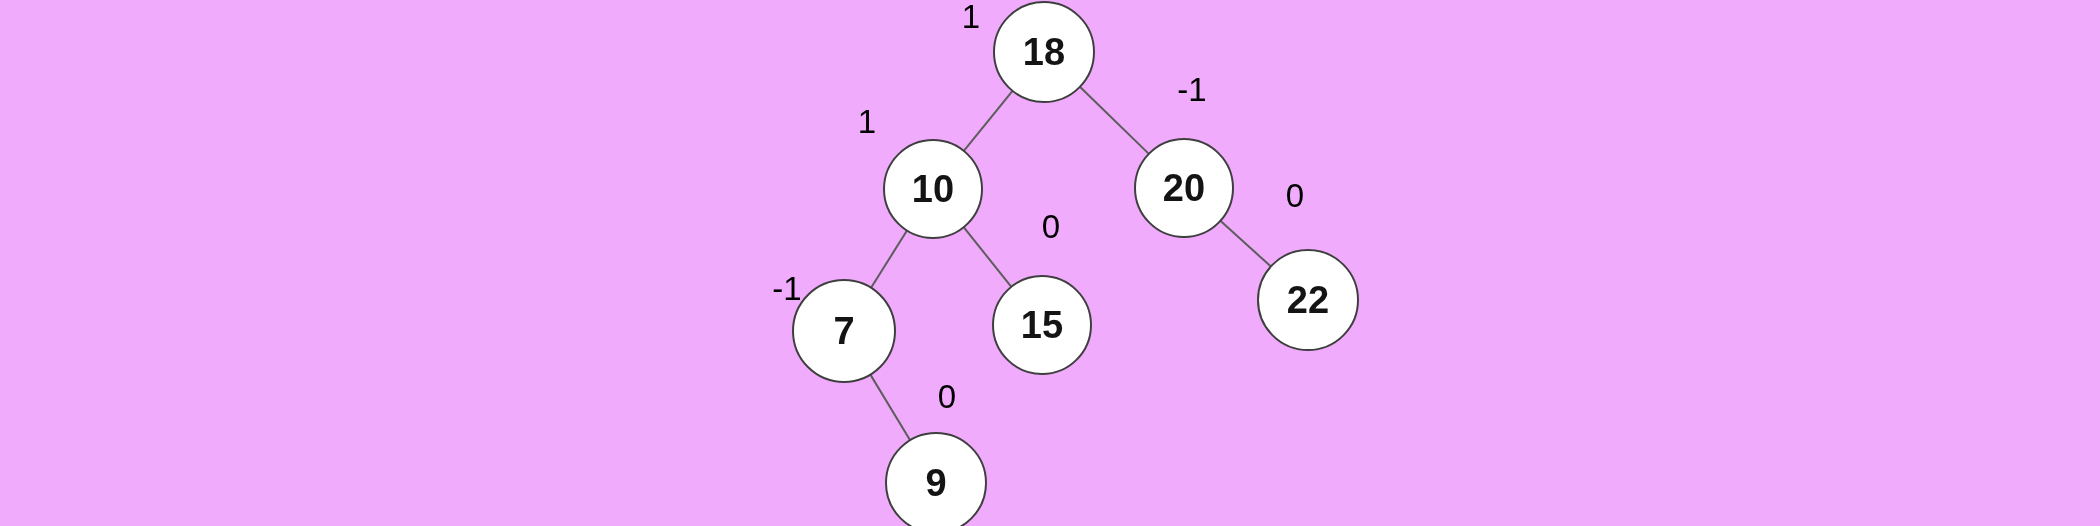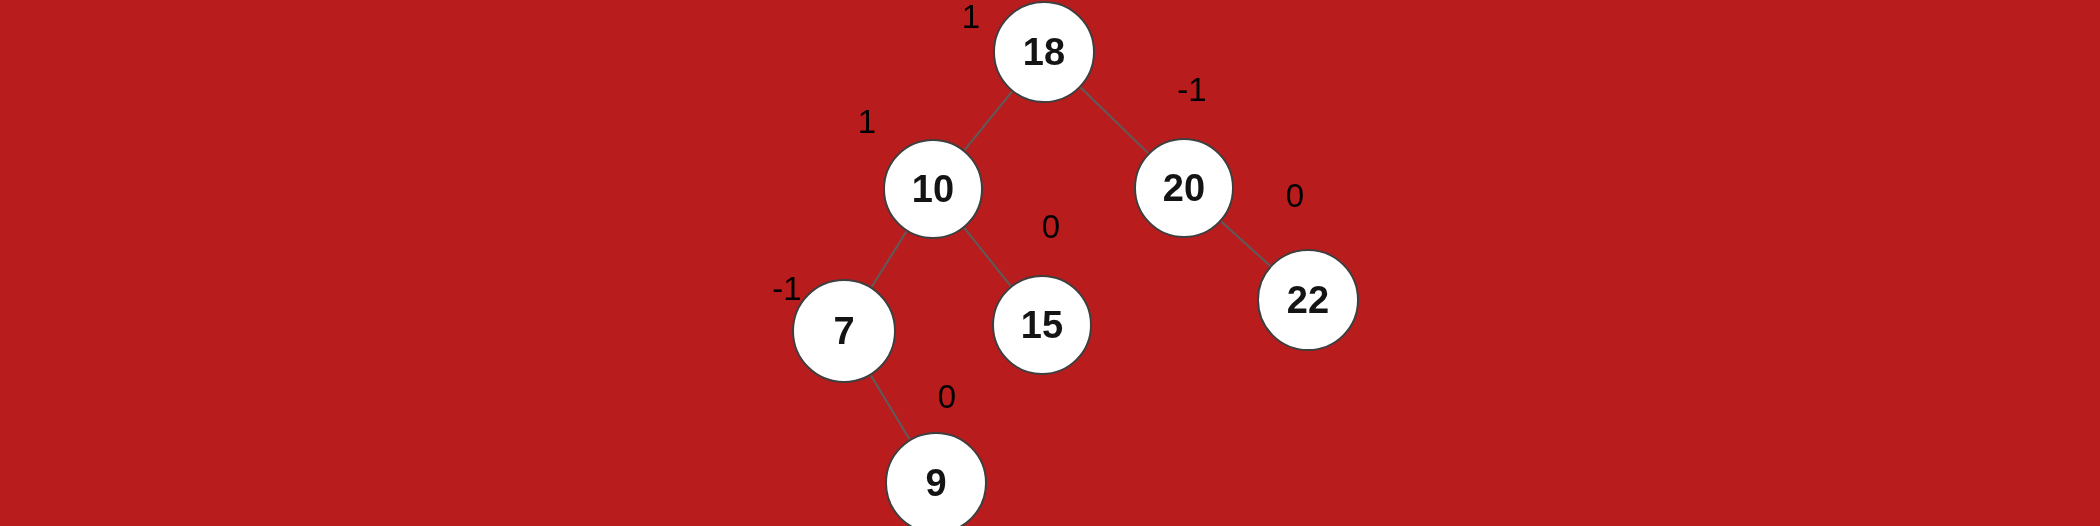--- a/index.html
+++ b/index.html
@@ -8,21 +8,21 @@
     width: 2100px;
     height: 526px;
     background: #ffffff;
     overflow: hidden;
     font-family: "Liberation Sans", sans-serif;
   }
   .canvas {
     position: relative;
     width: 2100px;
     height: 526px;
-    background: #b91c1c;
+    background: #f0abfc;
   }
   svg { display: block; }
   .node-value {
     font-family: "Liberation Sans", sans-serif;
     font-weight: bold;
     font-size: 38px;
     fill: #141414;
   }
   .balance-label {
     font-family: "Liberation Sans", sans-serif;

